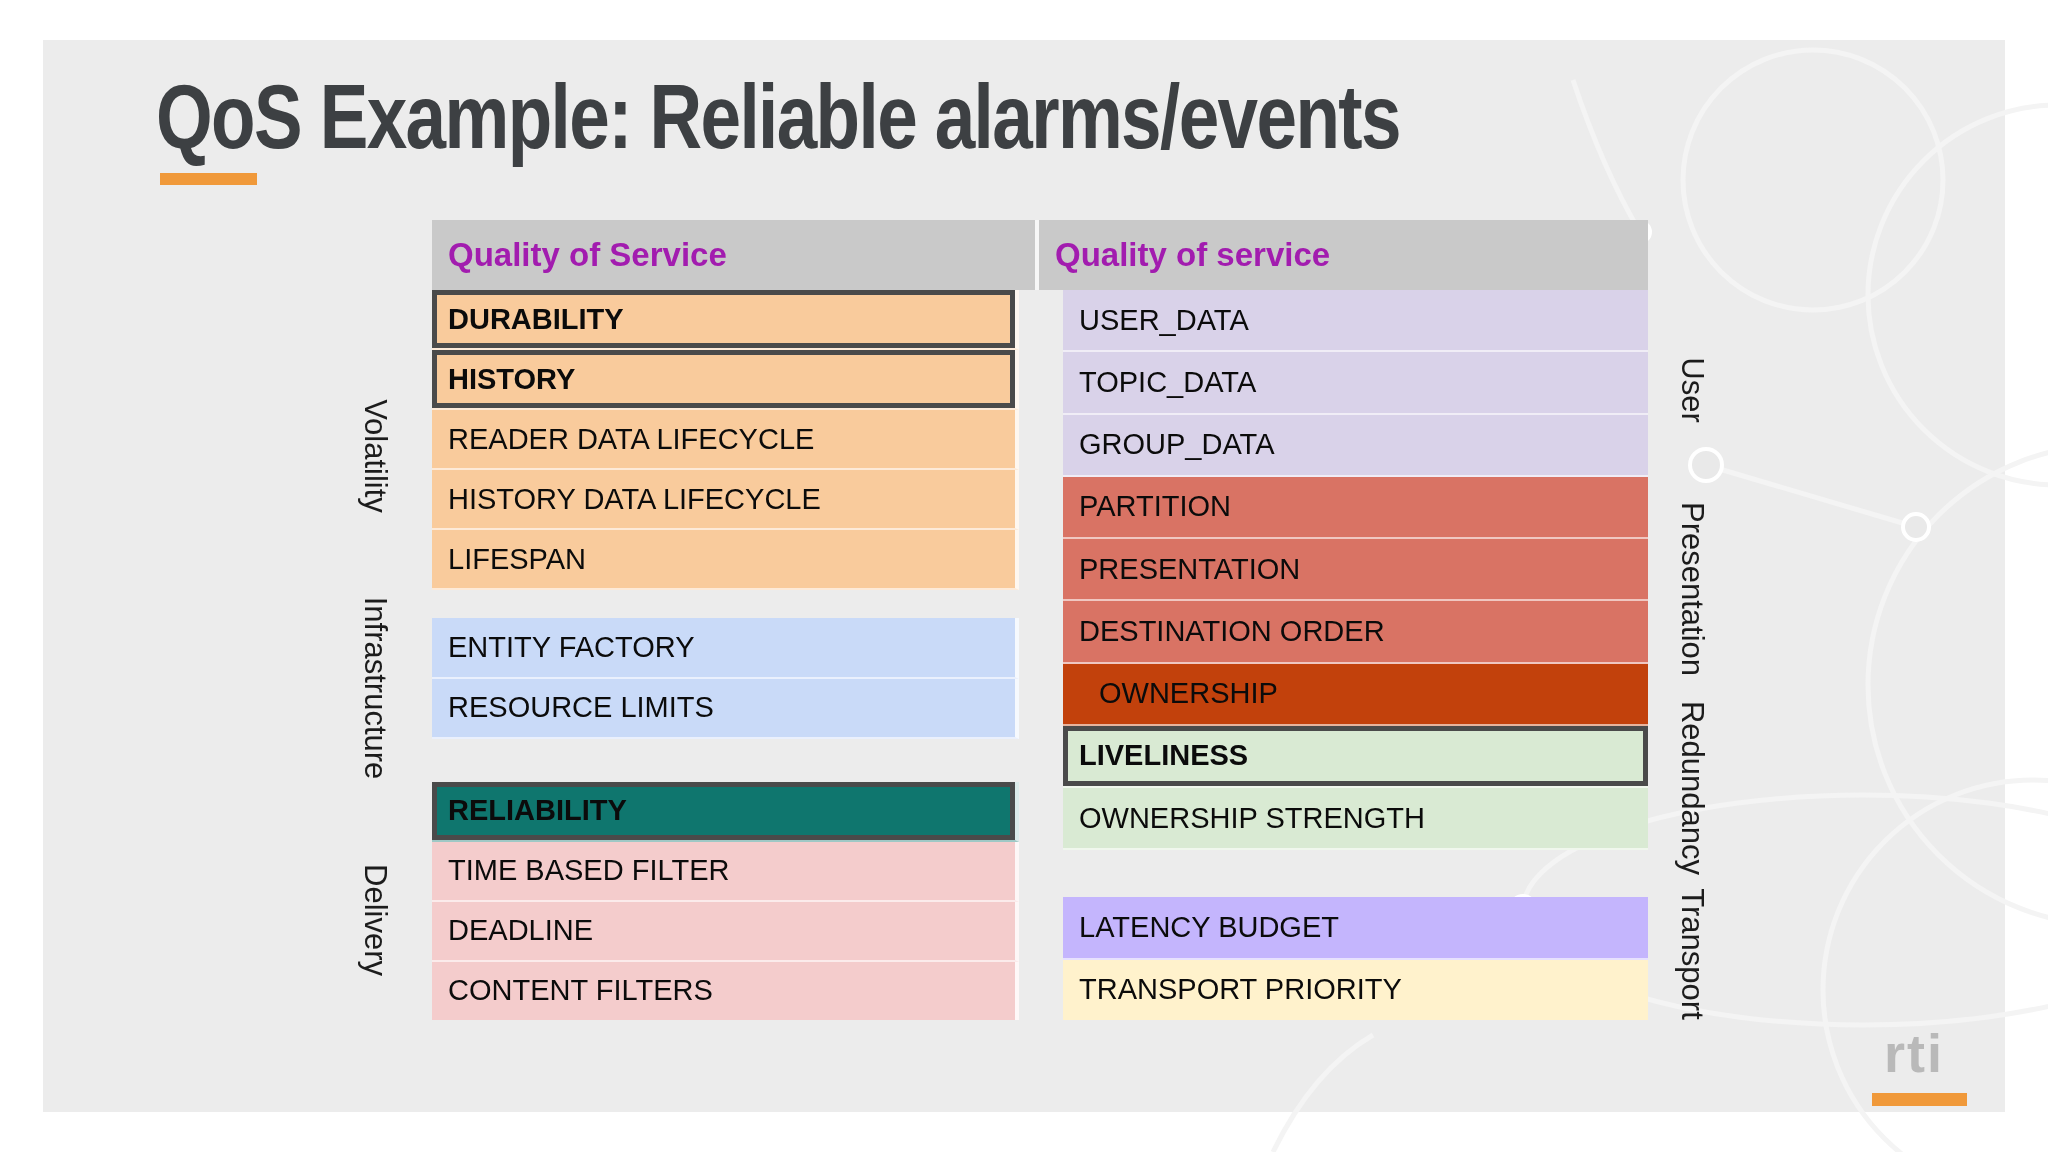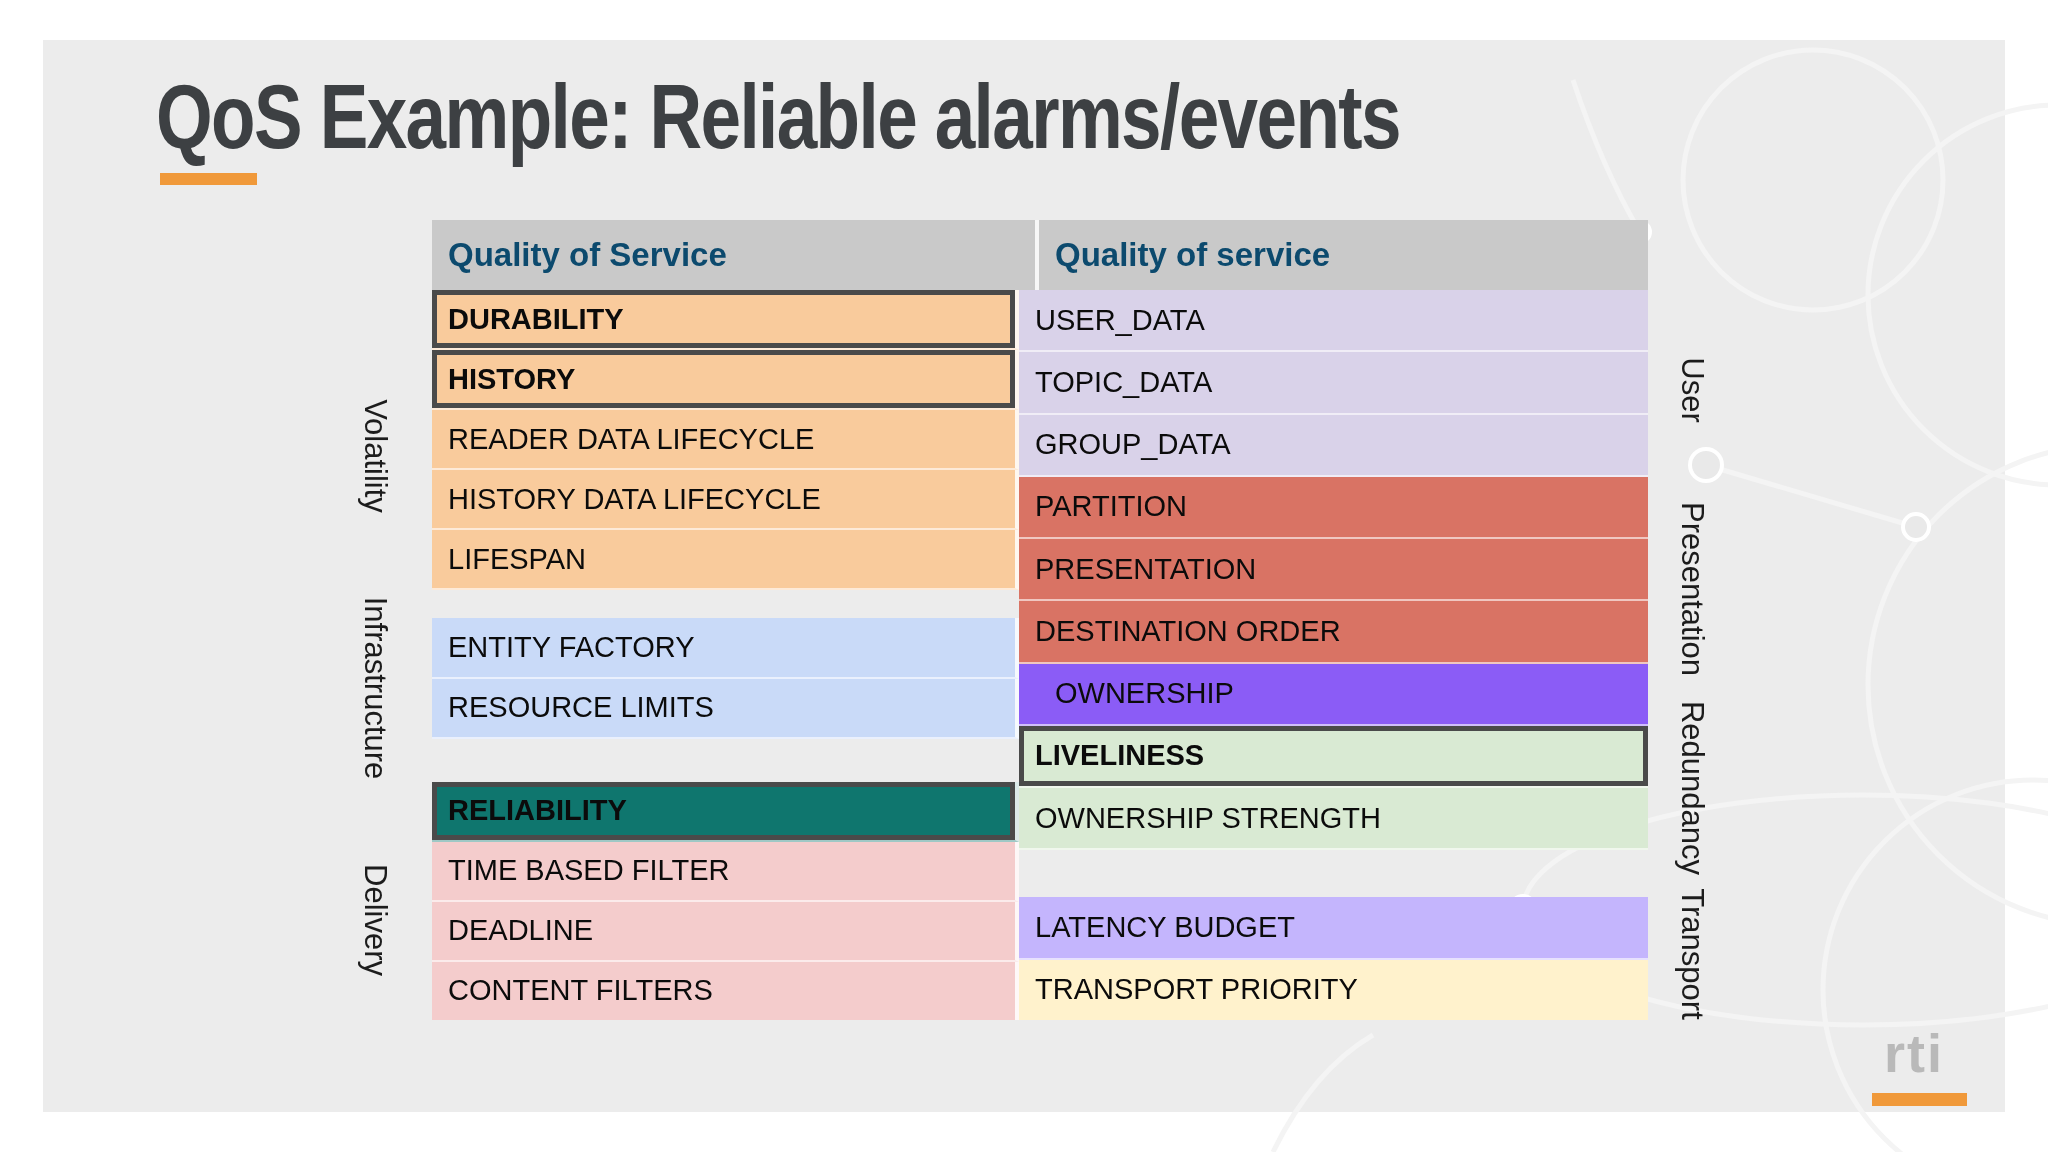--- a/index.html
+++ b/index.html
@@ -18,25 +18,25 @@
     transform:scaleX(0.81);transform-origin:left top;white-space:nowrap;
   }
   .title-underline{position:absolute;left:160px;top:173px;width:97px;height:12px;}
   .qos-table{
     position:absolute;left:432px;top:220px;width:1216px;height:800px;
     display:flex;flex-direction:column;font-size:29px;color:#0b0b0b;
   }
   .thead{display:flex;height:70px;flex:none;}
   .hcell{
     display:flex;align-items:center;padding-left:16px;
-    font-size:33px;font-weight:bold;color:#0c4a6e;
+    font-size:33px;font-weight:bold;color:#a21caf;
   }
   .hcell.left{width:587px;border-right:4px solid rgba(255,255,255,0.85);flex:none;}
   .hcell.right{flex:1;}
-  .tbody{display:flex;flex:1;}
+  .tbody{display:flex;flex:1;gap:44px;}
   .col{display:flex;flex-direction:column;}
   .col.left{width:587px;flex:none;}
   .col.right{flex:1;}
   .col .cell{
     flex:1;display:flex;align-items:center;padding-left:16px;
     border-bottom:2px solid rgba(255,255,255,0.6);
     white-space:nowrap;
   }
   .col.left .cell{border-right:4px solid rgba(255,255,255,0.85);}
   .col .cell:last-child{border-bottom:none;}
@@ -108,21 +108,21 @@
         <div class="cell" style="background: rgb(244, 204, 204);">DEADLINE</div>
         <div class="cell" style="background: rgb(244, 204, 204);">CONTENT FILTERS</div>
       </div>
     <div class="col right">
         <div class="cell" style="background: rgb(217, 210, 233);">USER_DATA</div>
         <div class="cell" style="background: rgb(217, 210, 233);">TOPIC_DATA</div>
         <div class="cell" style="background: rgb(217, 210, 233);">GROUP_DATA</div>
         <div class="cell" style="background: rgb(217, 115, 100);">PARTITION</div>
         <div class="cell" style="background: rgb(217, 115, 100);">PRESENTATION</div>
         <div class="cell" style="background: rgb(217, 115, 100);">DESTINATION ORDER</div>
-        <div class="cell" style="background: #8b5cf6; padding-left: 36px;">OWNERSHIP</div>
+        <div class="cell" style="background: #c2410c; padding-left: 36px;">OWNERSHIP</div>
         <div class="cell bold hl" style="background: rgb(217, 234, 211);">LIVELINESS</div>
         <div class="cell" style="background: rgb(217, 234, 211);">OWNERSHIP STRENGTH</div>
         <div class="cell" style="background: #c4b5fd; margin-top: 47px;">LATENCY BUDGET</div>
         <div class="cell" style="background: rgb(255, 242, 204);">TRANSPORT PRIORITY</div>
       </div>
   </div>
 </div>
 
 <div class="side-label lbl-volatility">Volatility</div>
 <div class="side-label lbl-infrastructure">Infrastructure</div>

